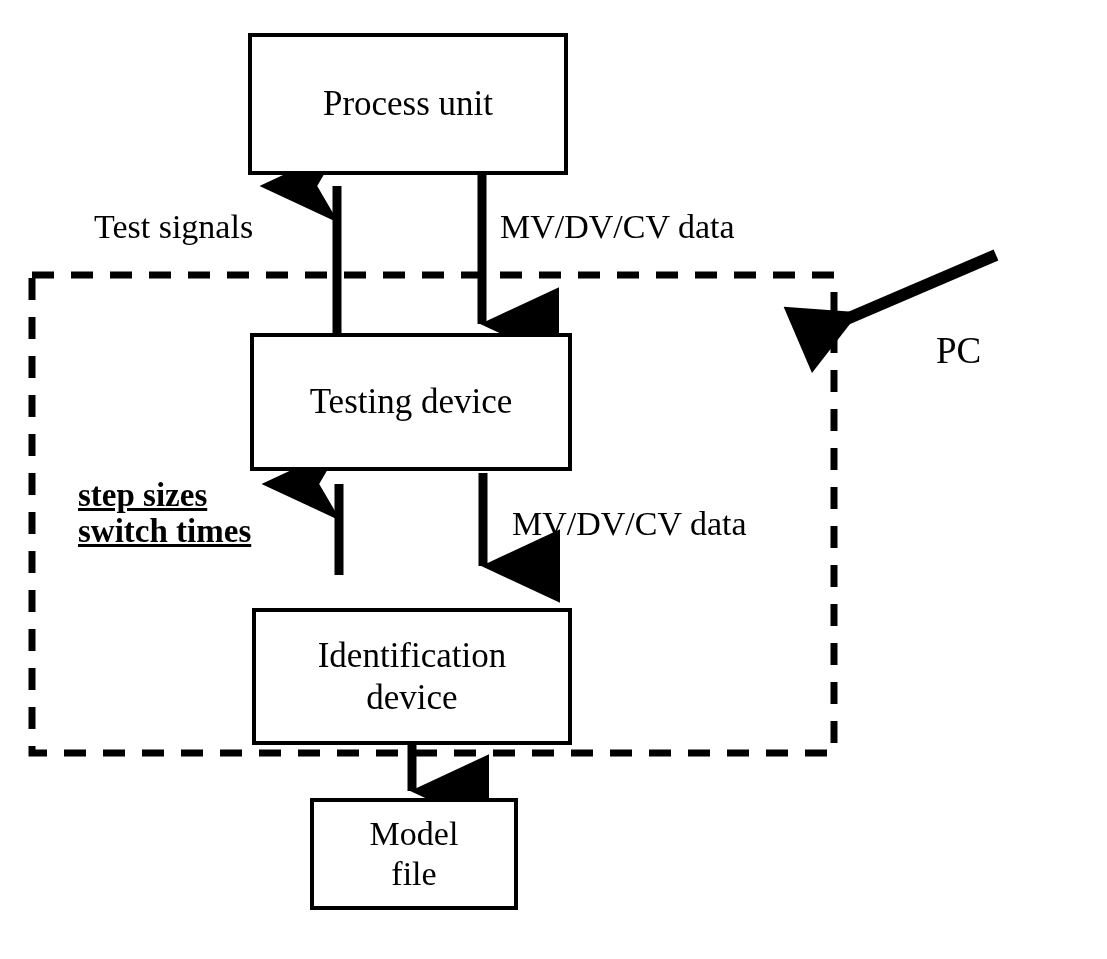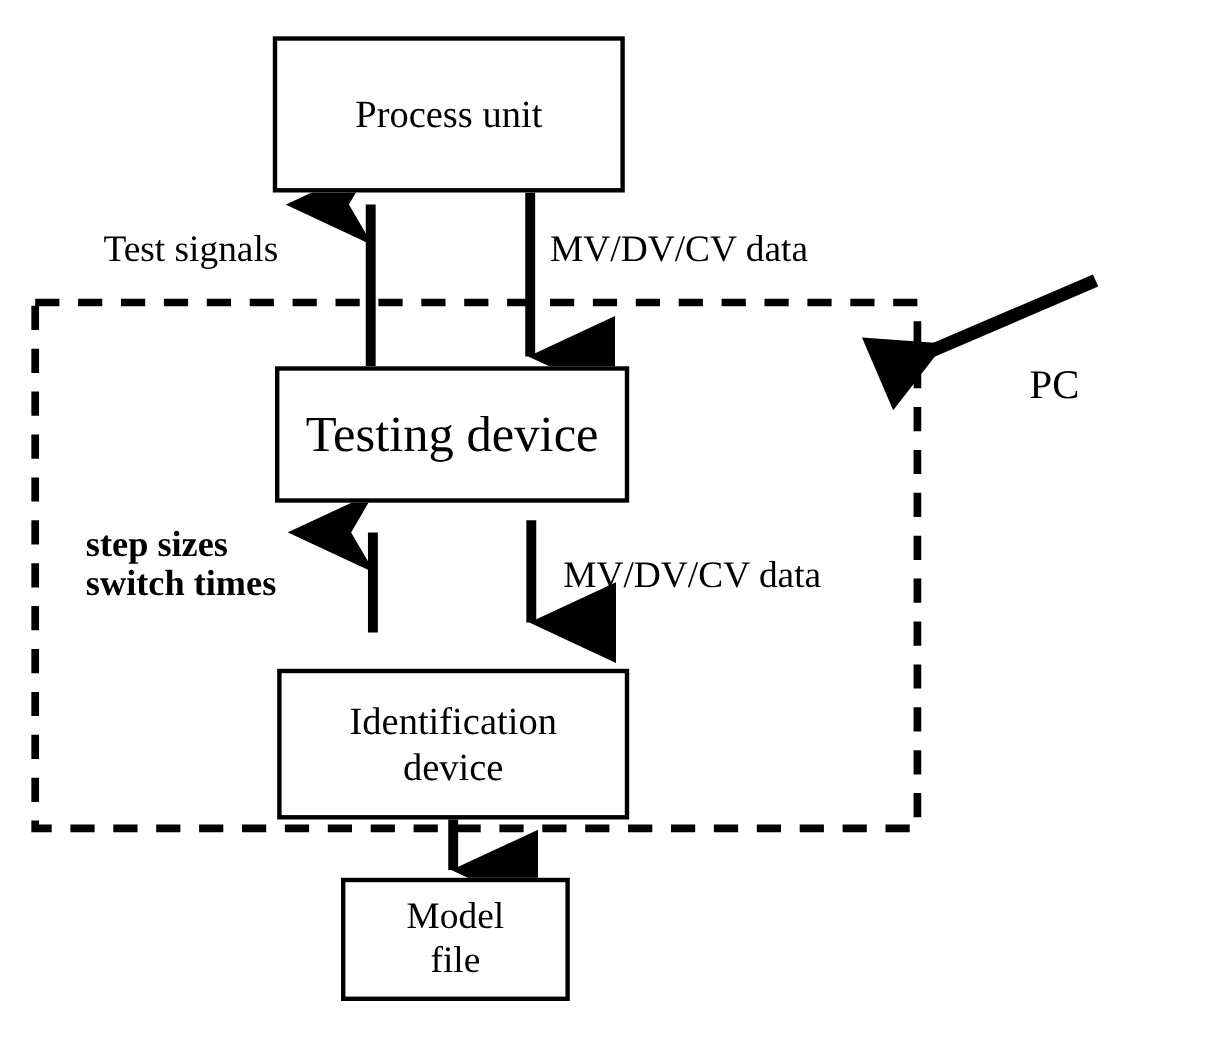--- a/index.html
+++ b/index.html
@@ -48,22 +48,22 @@
     left: 248px;
     top: 33px;
     width: 320px;
     height: 142px;
     font-size: 35px;
   }
   #box-testing-device {
     left: 250px;
     top: 333px;
     width: 322px;
-    height: 124px;
-    font-size: 46px;
+    height: 138px;
+    font-size: 35px;
   }
   #box-identification-device {
     left: 252px;
     top: 608px;
     width: 320px;
     height: 137px;
     font-size: 35px;
   }
   #box-model-file {
     left: 310px;
@@ -88,20 +88,21 @@
     left: 500px;
     top: 208px;
     font-size: 34px;
   }
   #label-step-switch {
     left: 78px;
     top: 477px;
     font-size: 33px;
     font-weight: bold;
     text-align: left;
+    text-decoration: underline;
   }
   #label-step-switch .line {
     display: block;
   }
   #label-mv-dv-cv-mid {
     left: 512px;
     top: 505px;
     font-size: 34px;
   }
   #label-pc {

